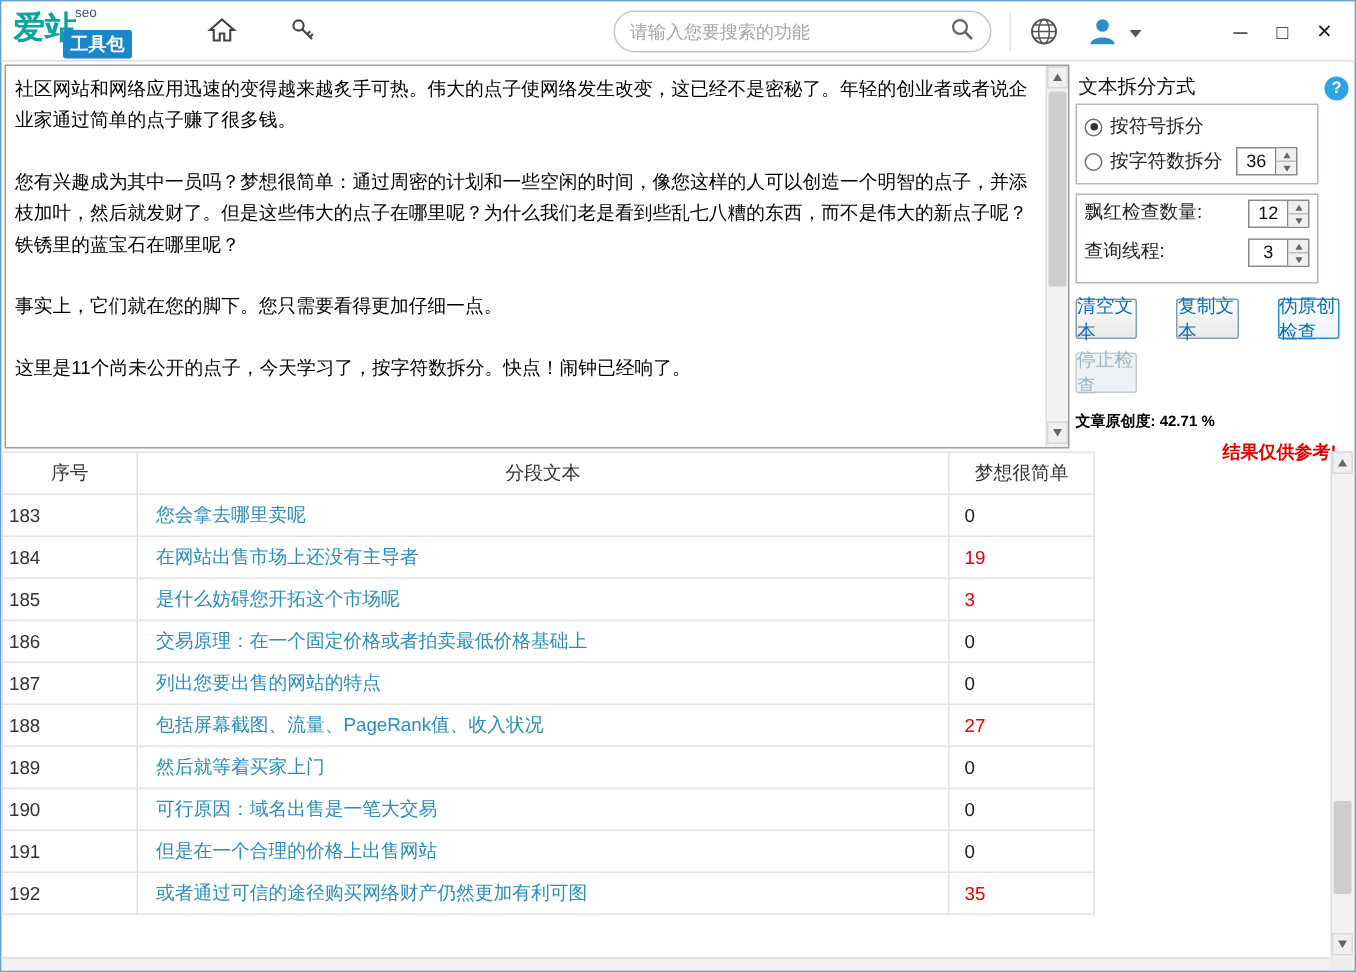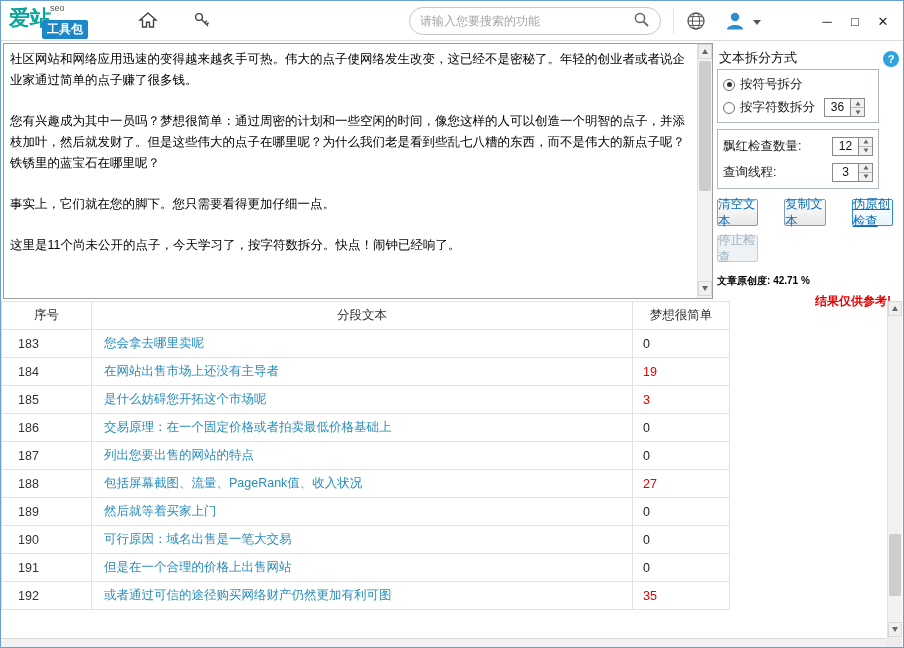--- a/index.html
+++ b/index.html
@@ -49,34 +49,34 @@
   .opt-row { display:flex; align-items:center; gap:5px; height:23px; font-size:12.5px; color:#222; cursor:pointer; }
   .radio { width:12px; height:12px; border:1px solid #707070; border-radius:50%; background:#fff; position:relative; flex:0 0 auto; }
   .radio.checked::after { content:""; position:absolute; left:2.5px; top:2.5px; width:5px; height:5px; border-radius:50%; background:#333; }
   .spin { display:inline-flex; border:1px solid #8a8a8a; height:19px; background:#fff; margin-left:4px; }
   .spin-val { width:25px; text-align:center; font-size:12px; line-height:17px; color:#111; }
   .spin-arrows { width:14px; display:flex; flex-direction:column; border-left:1px solid #8a8a8a; }
   .spin-btn { flex:1; display:flex; align-items:center; justify-content:center; background:#f0f0f0; cursor:pointer; }
   .spin-btn + .spin-btn { border-top:1px solid #bbb; }
   .spin-btn i { transform:scale(.8); }
   .num-box { margin-top:6px; }
-  .num-row { display:flex; align-items:center; justify-content:space-between; height:26px; font-size:12.5px; }
+  .num-row { display:flex; justify-content:space-between; height:26px; font-size:12.5px; }
   .btn-grid { margin:10px 0 0 2px; width:176px; display:grid; grid-template-columns:1fr 1fr 1fr; gap:9px 26px; }
   .btn { height:27px; border:1px solid #7f9db9; background:linear-gradient(#fefefe,#e8e8e8); color:#0b6db8; font-size:12.5px; display:flex; align-items:center; justify-content:center; cursor:pointer; border-radius:2px; }
-  .btn-check { border-color:#2b8fce; background:linear-gradient(#ffffff,#eaf4fb);text-decoration:underline; }
+  .btn-check { border-color:#2b8fce; background:linear-gradient(#ffffff,#eaf4fb); }
   .btn-stop { color:#9fb6c6; border-color:#c3ced6; background:#eef2f5; cursor:default; }
   .score-line { margin:12px 0 0 2px; font-size:10px; font-weight:bold; color:#000; }
   .disclaimer { margin:5px 2px 0 0; width:176px; text-align:right; color:#e60000; font-size:12px; font-weight:bold; }
 
   
   .table-area { position:absolute; left:0; top:300px; width:729px; background:#fff; }
   table { width:100%; border-collapse:collapse; table-layout:fixed; font-size:12.5px; }
   th, td { border:1px solid #e2e2e2; height:28px; font-weight:normal; overflow:hidden; white-space:nowrap; }
   thead th { color:#333; text-align:center; background:#fff; }
-  .c-no { padding-left:16px; color:#333; text-align:left; }
+  .c-no { padding-left:4px; color:#333; text-align:left; }
   .c-text { padding-left:12px; color:#2a8dbb; text-align:left; cursor:pointer; }
   .c-count { padding-left:10px; color:#222; text-align:left; }
   .c-count.red { color:#e60000; }
   .tbl-scroll { right:1px; top:300px; height:338px; }
 
   
   .hstrip { position:absolute; left:0; bottom:0; width:887px; height:9px; background:#f1f1f1; border-top:1px solid #d8d8d8; }
   .corner { position:absolute; right:1px; bottom:0; width:16px; height:9px; background:#ececec; }
 </style>
 </head>

